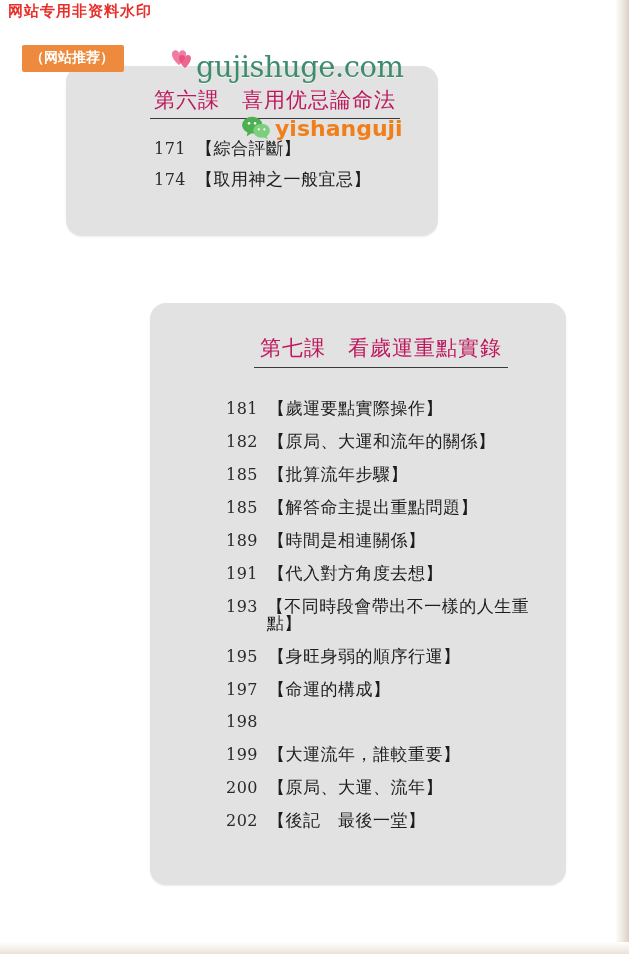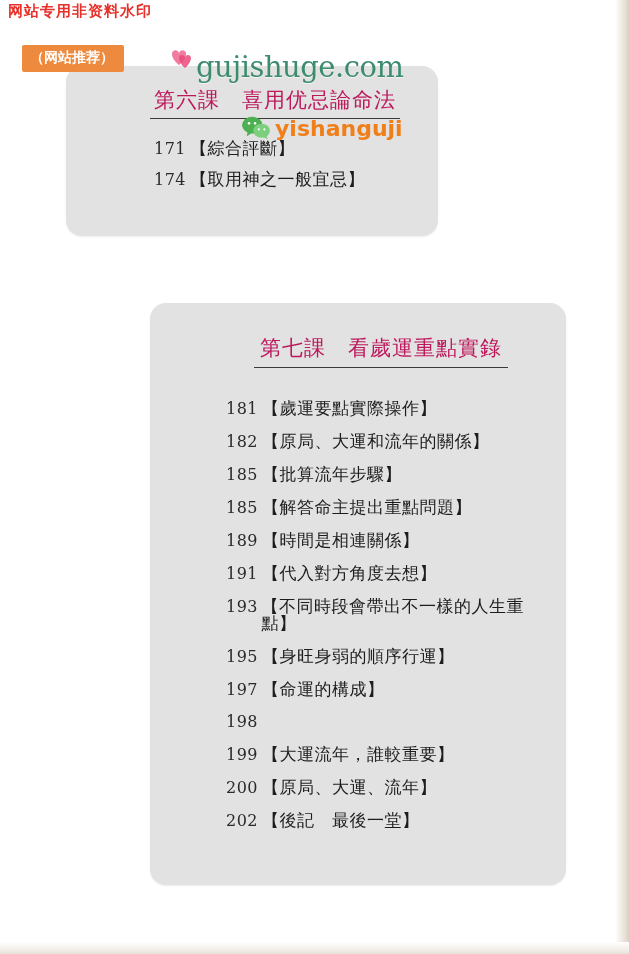--- a/index.html
+++ b/index.html
@@ -171,20 +171,21 @@
     color: #2a2a2a;
     width: 36px;
     text-align: left;
     letter-spacing: 0.5px;
     margin-left: 32px;
   }
   .toc-label {
     font-family: "DejaVu Serif", "Liberation Serif", serif;
     font-size: 17px;
     color: #1d1d1d;
+    margin-left: 6px;
     letter-spacing: 0.5px;
   }
 </style>
 </head>
 <body>
 
 <div class="page-edge-right"></div>
 <div class="page-edge-bottom"></div>
 
 <div class="watermark-top">网站专用非资料水印</div>

